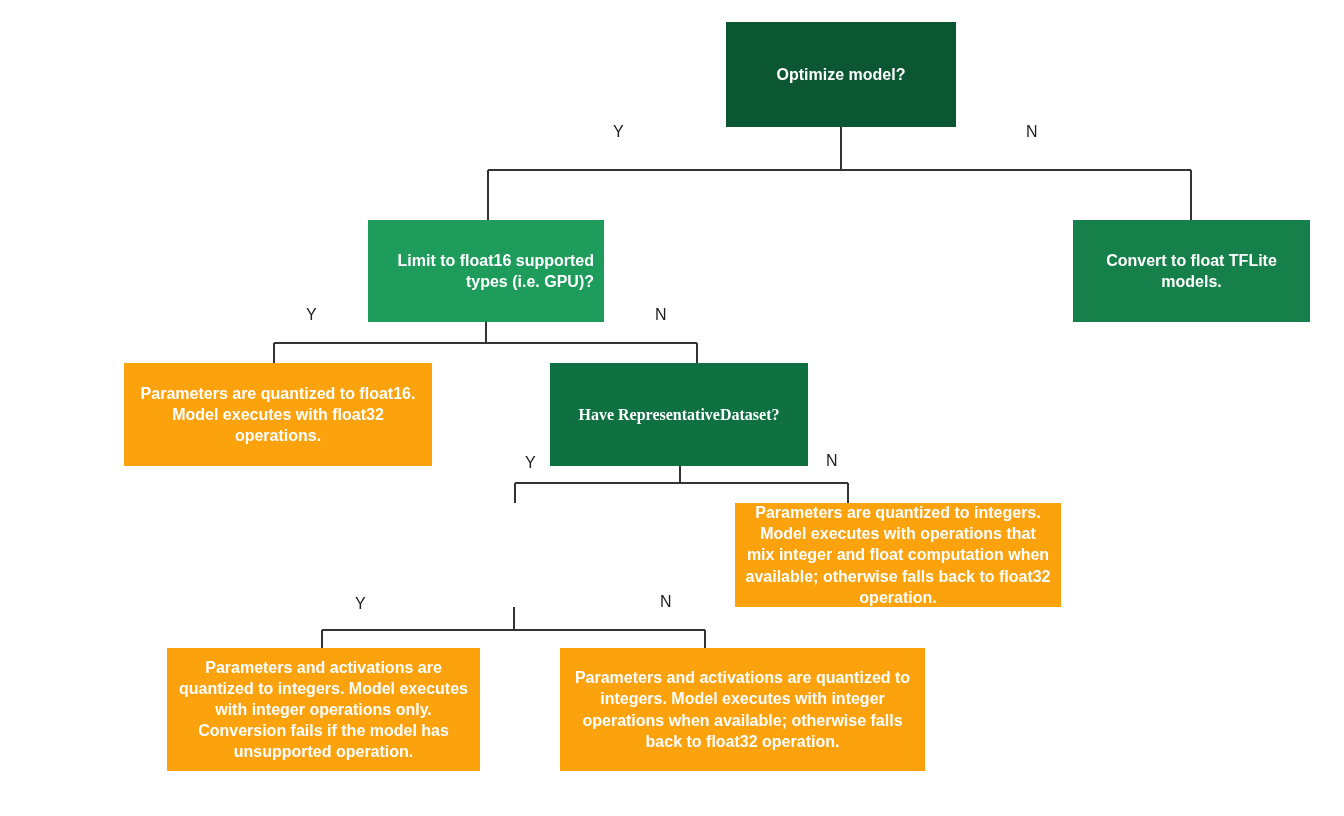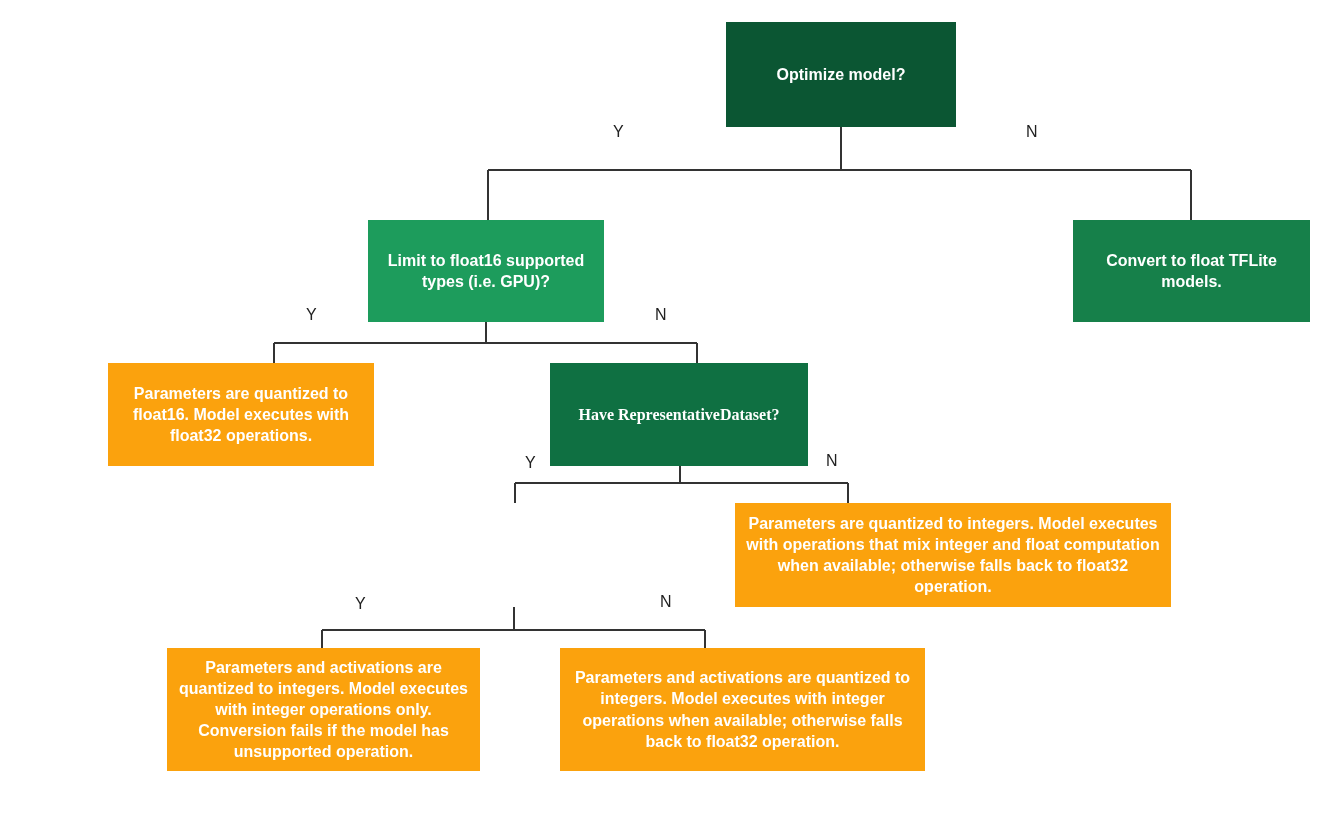--- a/index.html
+++ b/index.html
@@ -35,21 +35,21 @@
     color: var(--box-text, #ffffff);
     font-weight: 700;
     font-size: 16px;
     line-height: 1.32;
     padding: 8px 10px;
     box-sizing: border-box;
   }
   .node.dark    { background: var(--dark-green, #0B5633); }
   .node.forest  { background: var(--forest-green, #0F7042); font-family: Liberation Serif, serif; }
   .node.mid     { background: var(--mid-green, #16804A); }
-  .node.bright  { background: var(--bright-green, #1D9C5C); }
+  .node.bright  { background: var(--bright-green, #1D9C5C); text-align: right; }
   .node.orange  { background: var(--orange, #FBA20D); }
   .branch-label {
     position: absolute;
     color: var(--label-text, #212121);
     font-size: 16px;
     font-weight: 400;
     line-height: 1;
   }
 </style>
 </head>
@@ -69,30 +69,30 @@
   </div>
 
   <div class="node bright" style="left:368px;top:220px;width:236px;height:102px">
     <span>Limit to float16 supported types (i.e. GPU)?</span>
   </div>
 
   <div class="node mid" style="left:1073px;top:220px;width:237px;height:102px">
     <span>Convert to float TFLite models.</span>
   </div>
 
-  <div class="node orange" style="left:108px;top:363px;width:266px;height:103px">
+  <div class="node orange" style="left:124px;top:363px;width:308px;height:103px">
     <span>Parameters are quantized to float16. Model executes with float32 operations.</span>
   </div>
 
   <div class="node forest" style="left:550px;top:363px;width:258px;height:103px">
     <span>Have RepresentativeDataset?</span>
   </div>
 
 
-  <div class="node orange" style="left:735px;top:503px;width:436px;height:104px">
+  <div class="node orange" style="left:735px;top:503px;width:326px;height:104px">
     <span>Parameters are quantized to integers. Model executes with operations that mix integer and float computation when available; otherwise falls back to float32 operation.</span>
   </div>
 
   <div class="node orange" style="left:167px;top:648px;width:313px;height:123px">
     <span>Parameters and activations are quantized to integers. Model executes with integer operations only. Conversion fails if the model has unsupported operation.</span>
   </div>
 
   <div class="node orange" style="left:560px;top:648px;width:365px;height:123px">
     <span>Parameters and activations are quantized to integers. Model executes with integer operations when available; otherwise falls back to float32 operation.</span>
   </div>

